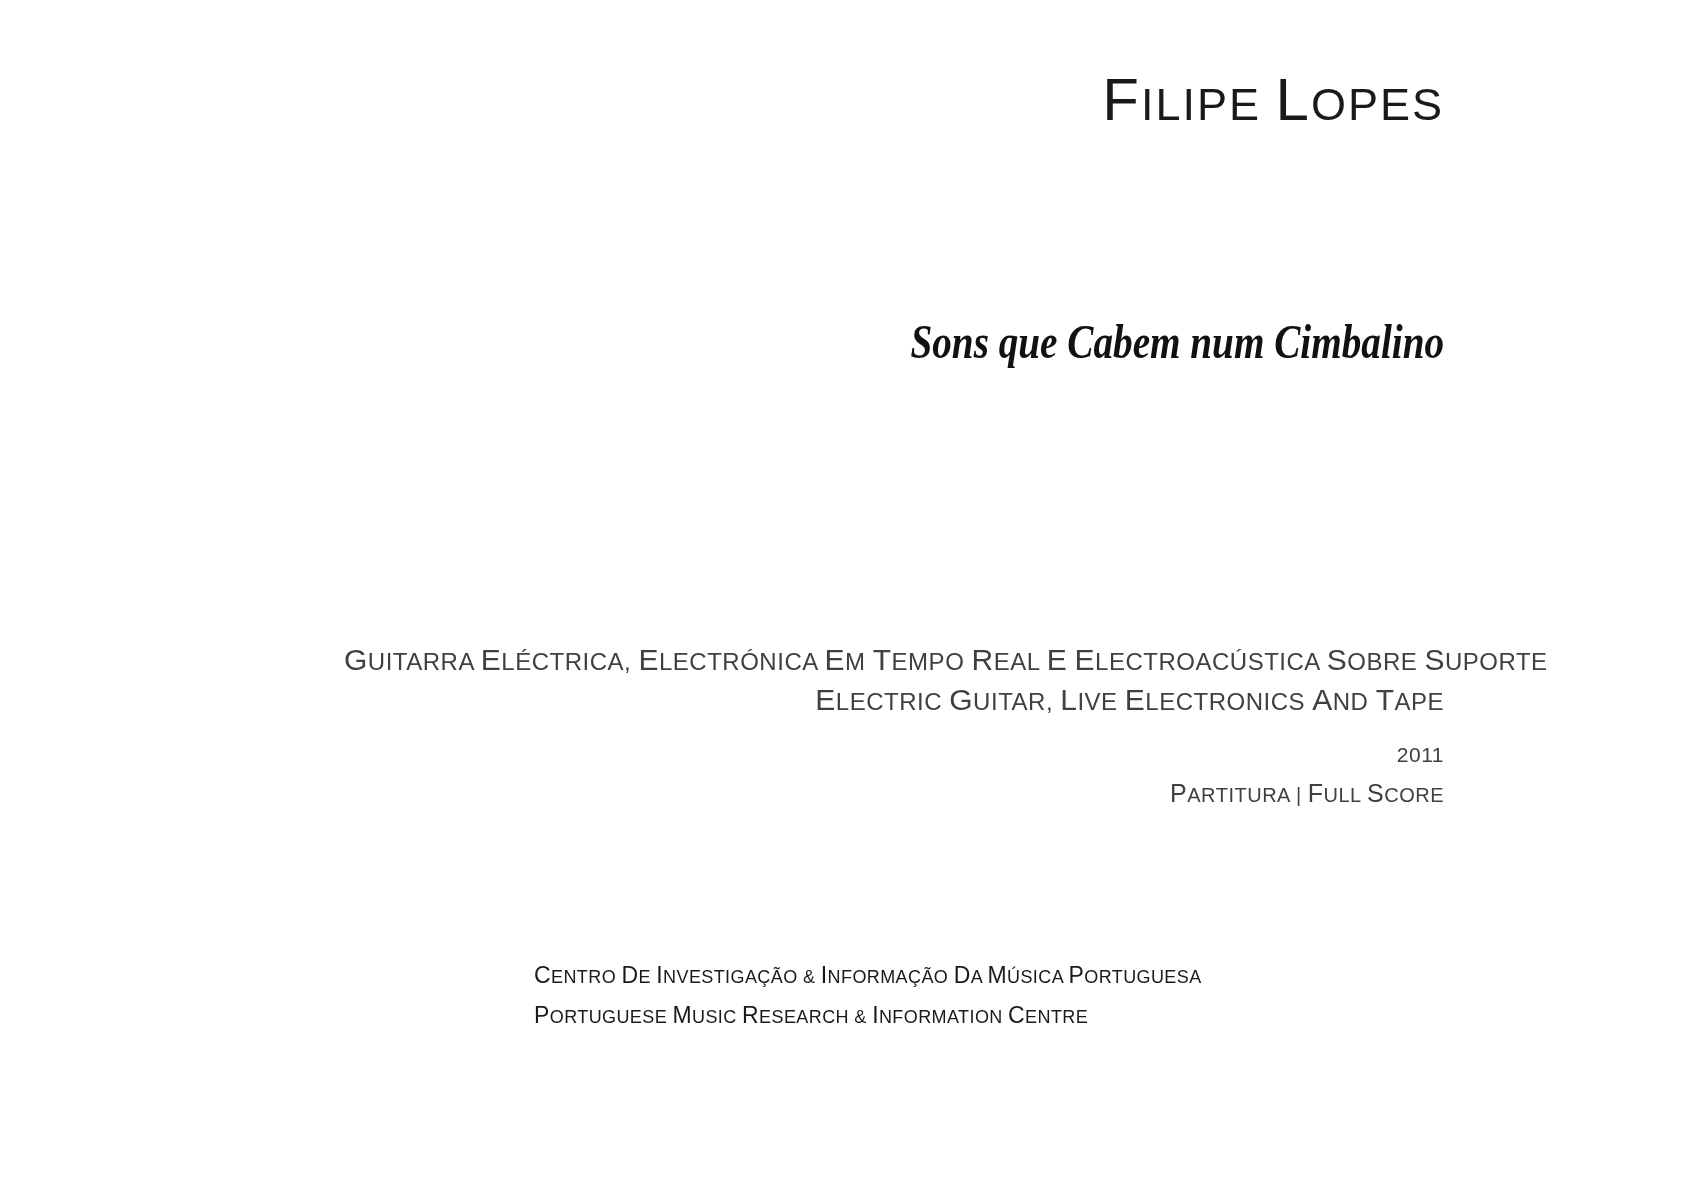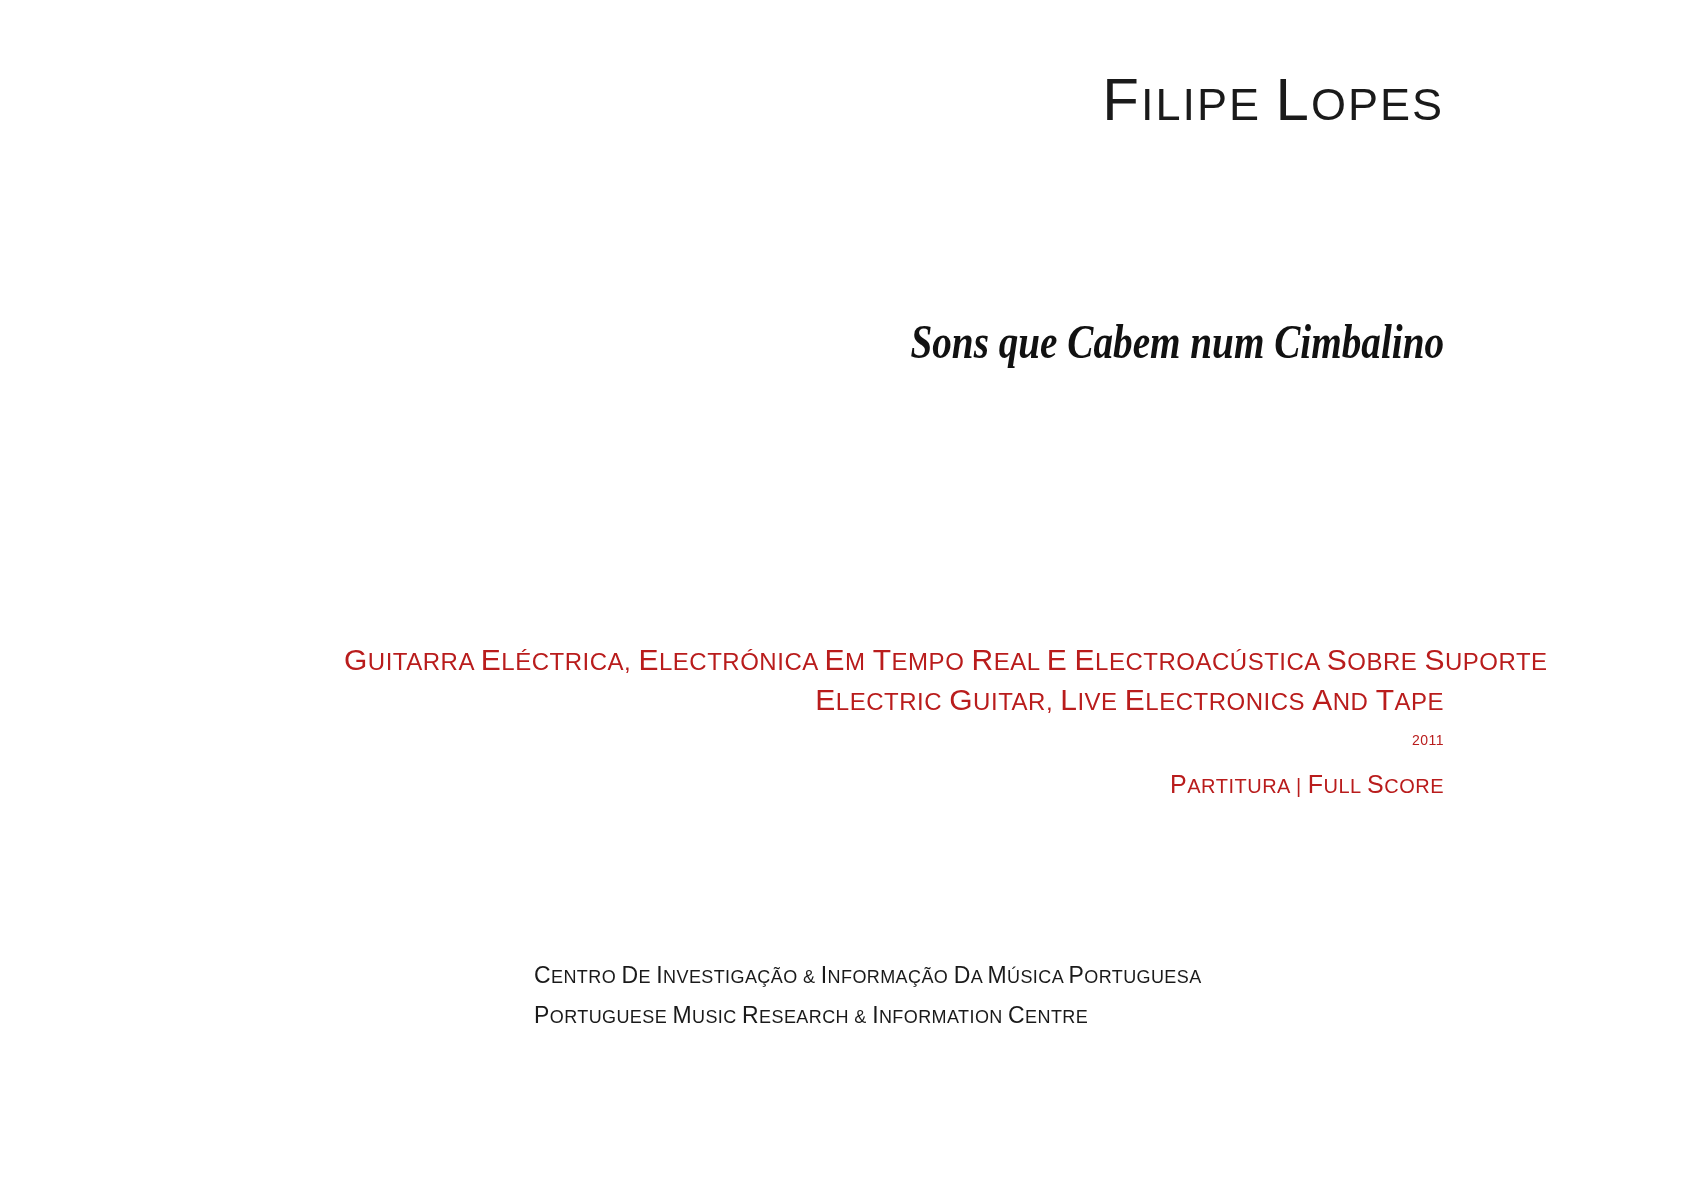--- a/index.html
+++ b/index.html
@@ -54,39 +54,39 @@
     transform-origin: right center;
   }
 
   
   .meta {
     position: absolute;
     right: 240px;
     top: 640px;
     width: 1100px;
     text-align: right;
-    color: #b91c1c;
+    color: #404040;
   }
   .meta .line {
     white-space: nowrap;
     line-height: 1.32;
   }
   .smallcaps-lg {
     font-size: 25px;
     letter-spacing: 0.5px;
     font-weight: 400;
   }
 
   .year {
-    margin-top: 12px;
-    font-size: 14px;
+    margin-top: 22px;
+    font-size: 21px;
     letter-spacing: 0.5px;
   }
   .scoretype {
-    margin-top: 18px;
+    margin-top: 8px;
     font-size: 20px;
     letter-spacing: 0.5px;
   }
 
   
   .footer {
     position: absolute;
     left: 505px;
     top: 925px;
     display: flex;

